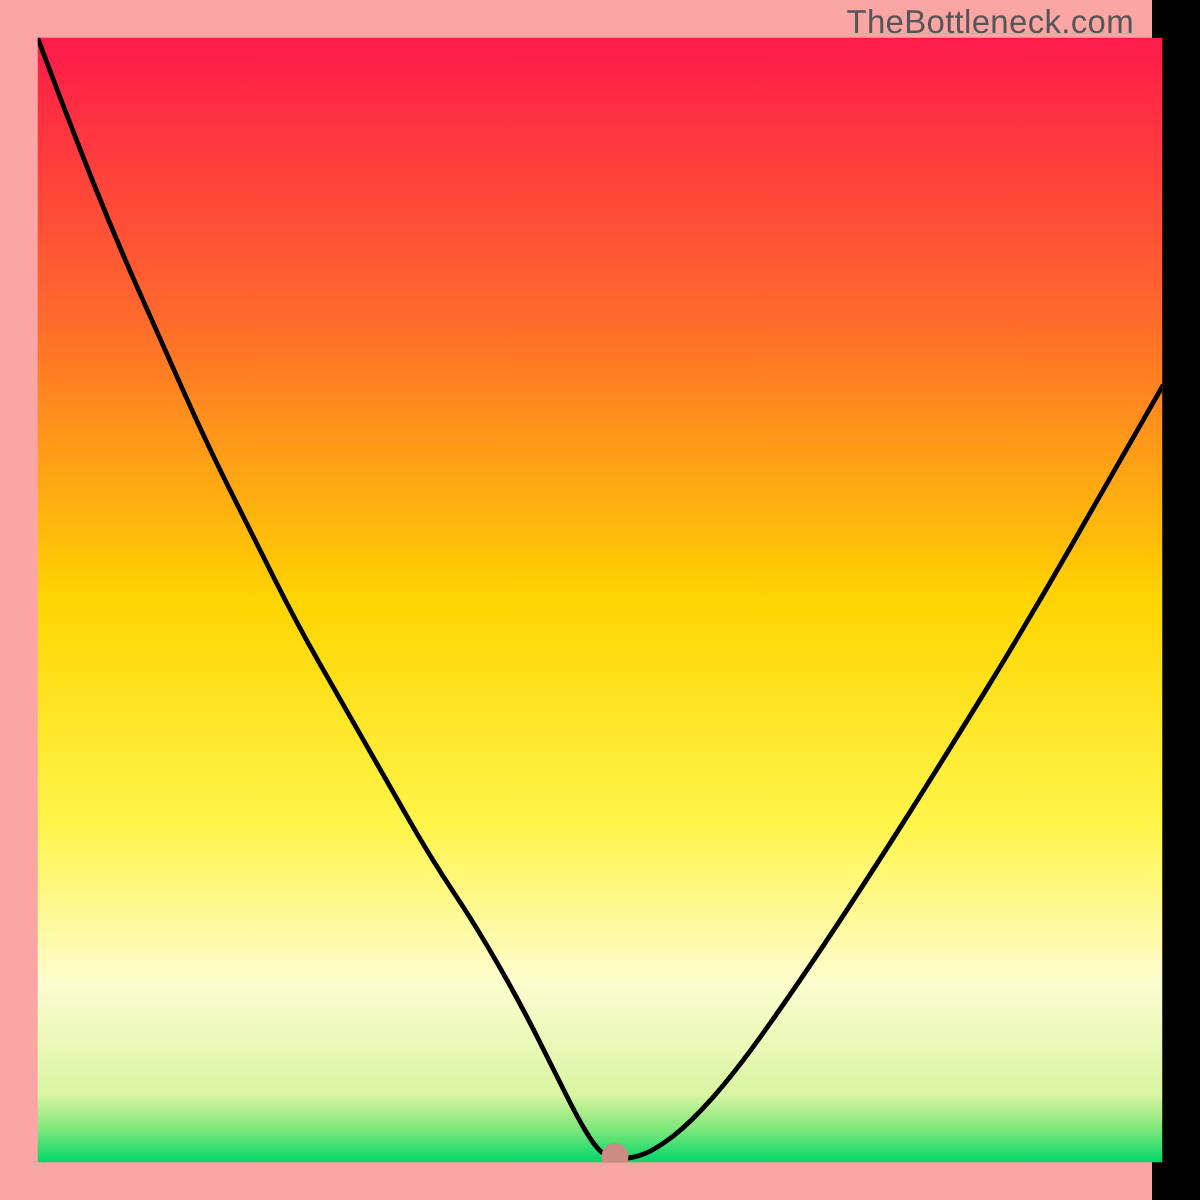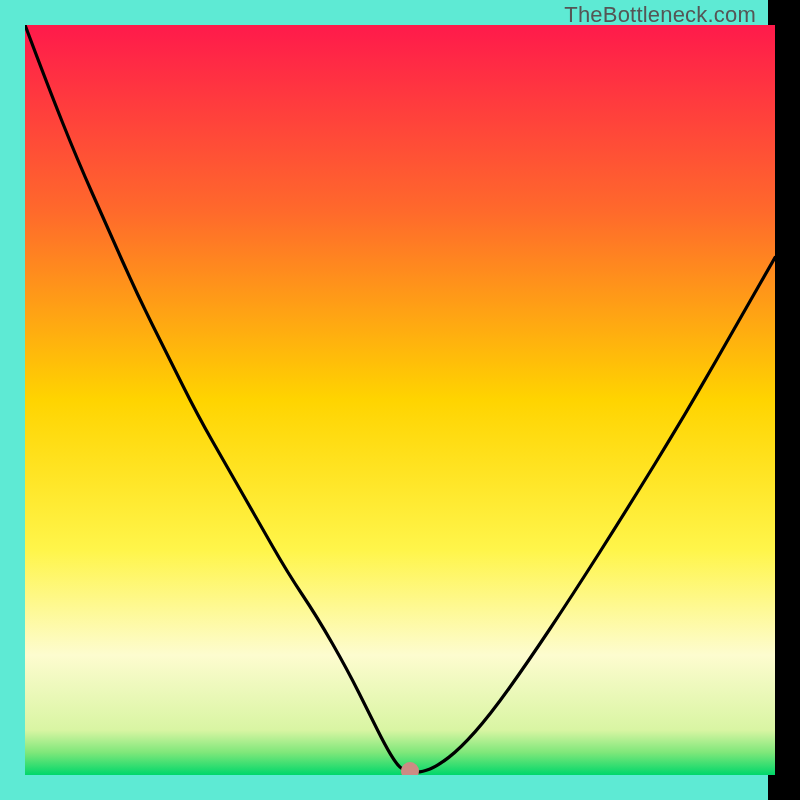--- a/index.html
+++ b/index.html
@@ -7,21 +7,21 @@
     padding: 0;
     width: 800px;
     height: 800px;
     background: #000;
     overflow: hidden;
   }
   .frame {
     position: relative;
     width: 768px;
     height: 800px;
-    background: #5eead4;
+    background: #fca5a5;
   }
   .watermark {
     position: absolute;
     top: 2px;
     right: 12px;
     font-family: Arial, Helvetica, sans-serif;
     font-size: 22px;
     color: #555;
     letter-spacing: 0.2px;
     user-select: none;

